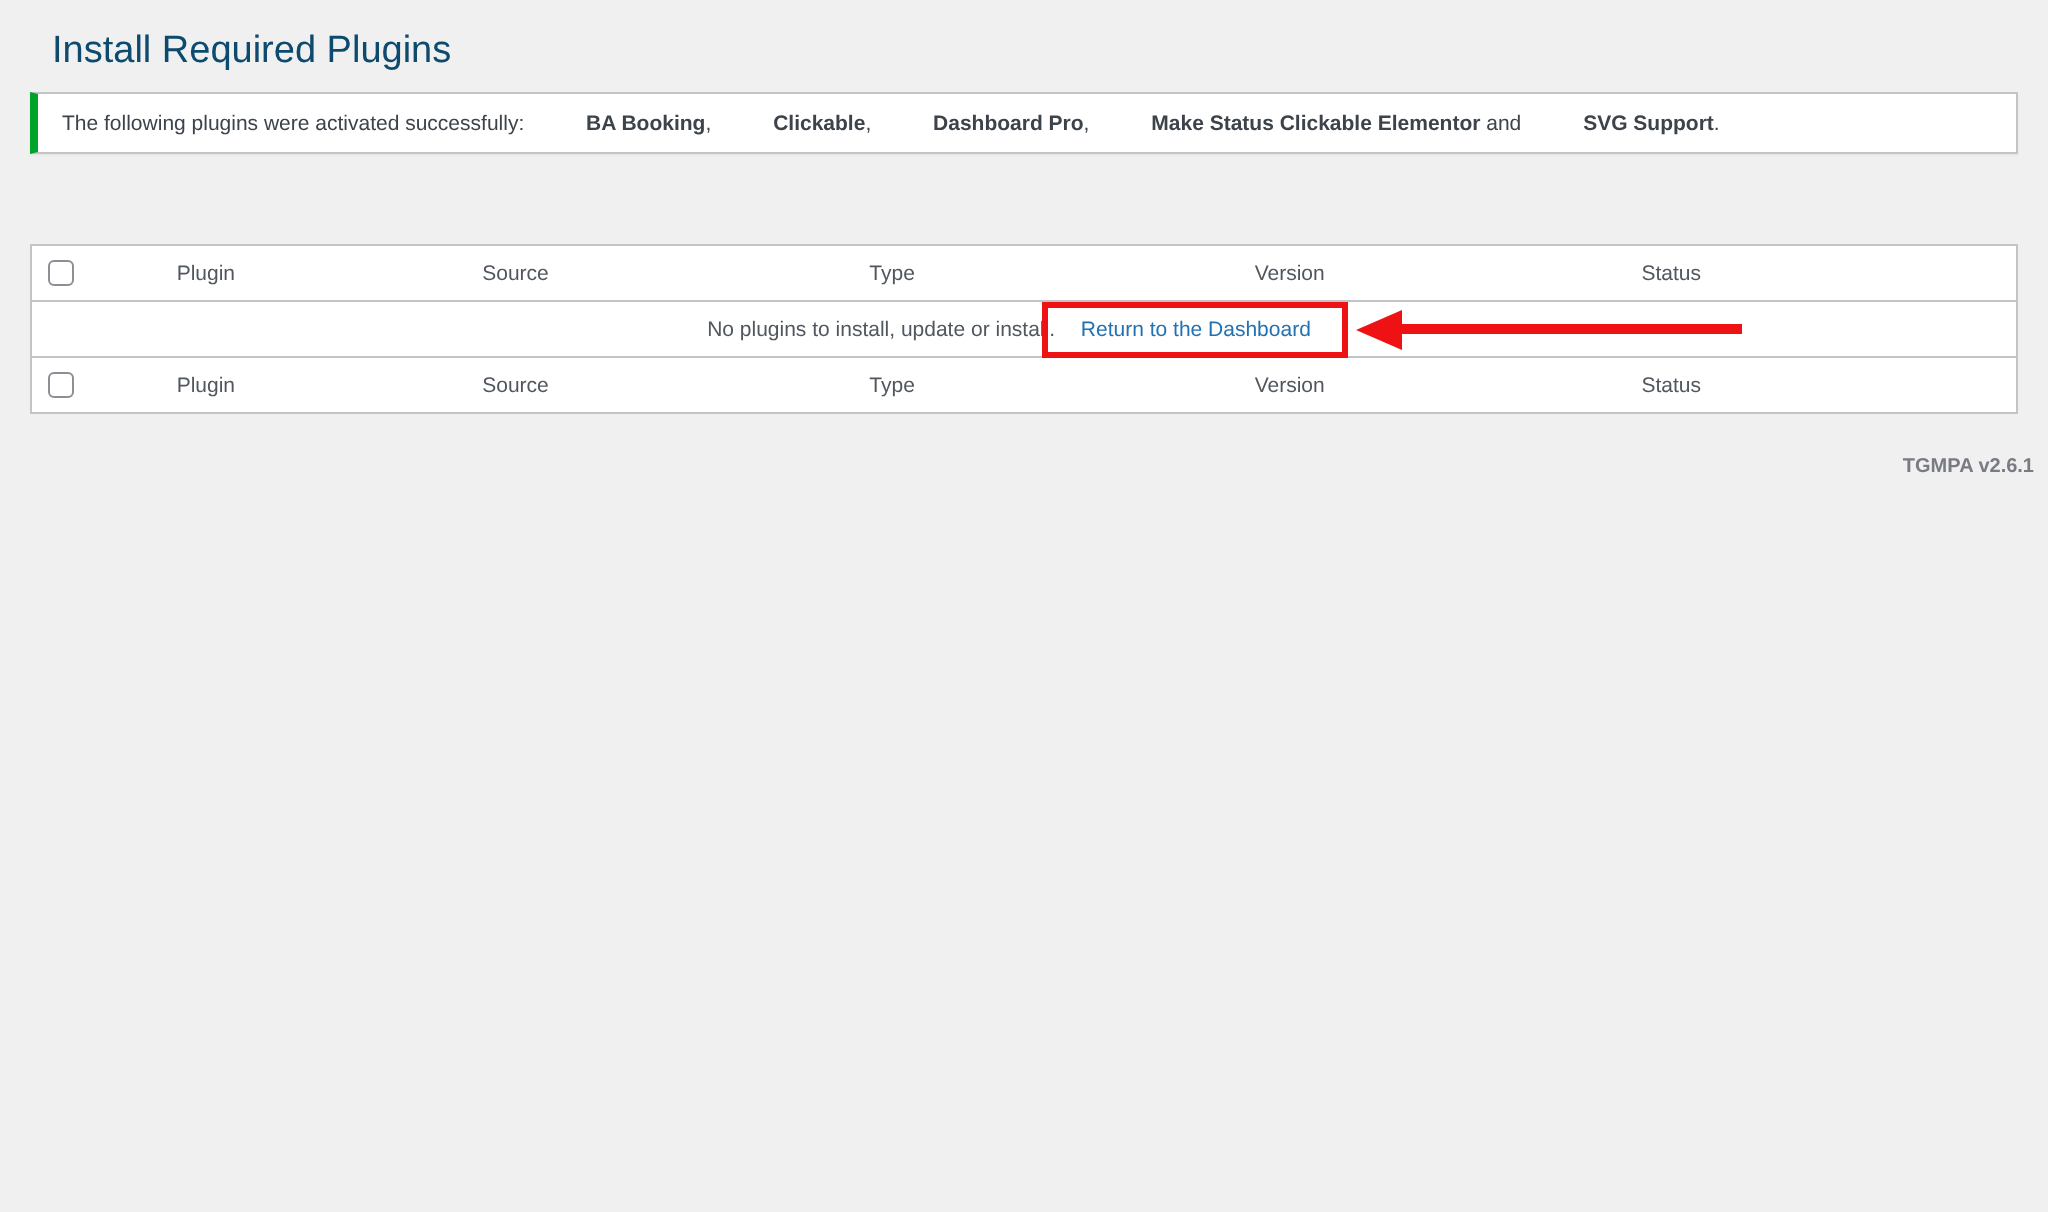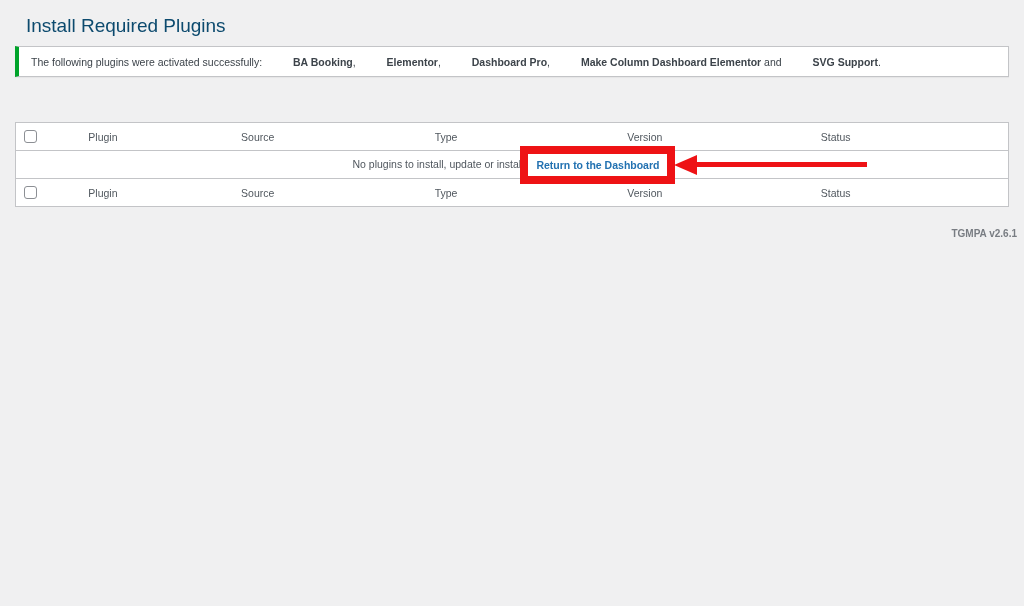--- a/index.html
+++ b/index.html
@@ -89,26 +89,25 @@
   }
   .dash-link {
     text-decoration: none;
     font-size: 10.5px;
     white-space: nowrap;
   }
   
   .red-box {
     display: inline-block;
     position: relative;
-    border: 8px solid #a21caf;
-    padding: 5px 8px;
+    border: 3px solid #a21caf;
+    padding: 5px 16px;
     margin: -9px -4px -9px -9px;
     vertical-align: middle;
     line-height: 12px;
-    font-weight: bold;
   }
   
   .red-arrow {
     position: absolute;
     left: calc(100% + 7px);
     top: 50%;
     transform: translateY(-50%);
     display: flex;
     align-items: center;
   }
@@ -135,21 +134,21 @@
   }
 </style>
 </head>
 <body>
 
 <div class="wrap">
 
   <h1 class="page-title">Install Required Plugins</h1>
 
   <div class="notice" style="border-left-color: rgb(0, 163, 42);">
-    <p><span>The following plugins were activated successfully: </span><strong>BA Booking</strong><span>, </span><strong>Elementor</strong><span>, </span><strong>Dashboard Pro</strong><span>, </span><strong>Make Column Dashboard Elementor</strong><span> and </span><strong>SVG Support</strong><span>.</span></p>
+    <p><span>The following plugins were activated successfully: </span><strong>BA Booking</strong><span>, </span><strong>Clickable</strong><span>, </span><strong>Dashboard Pro</strong><span>, </span><strong>Make Status Clickable Elementor</strong><span> and </span><strong>SVG Support</strong><span>.</span></p>
   </div>
 
   <div class="plugins-table-box">
     <table class="plugins-table">
       <colgroup>
         <col style="width:30px">
           <col style="width:115px">
           <col style="width:195px">
         <col style="width:182px">
           <col style="width:216px">

